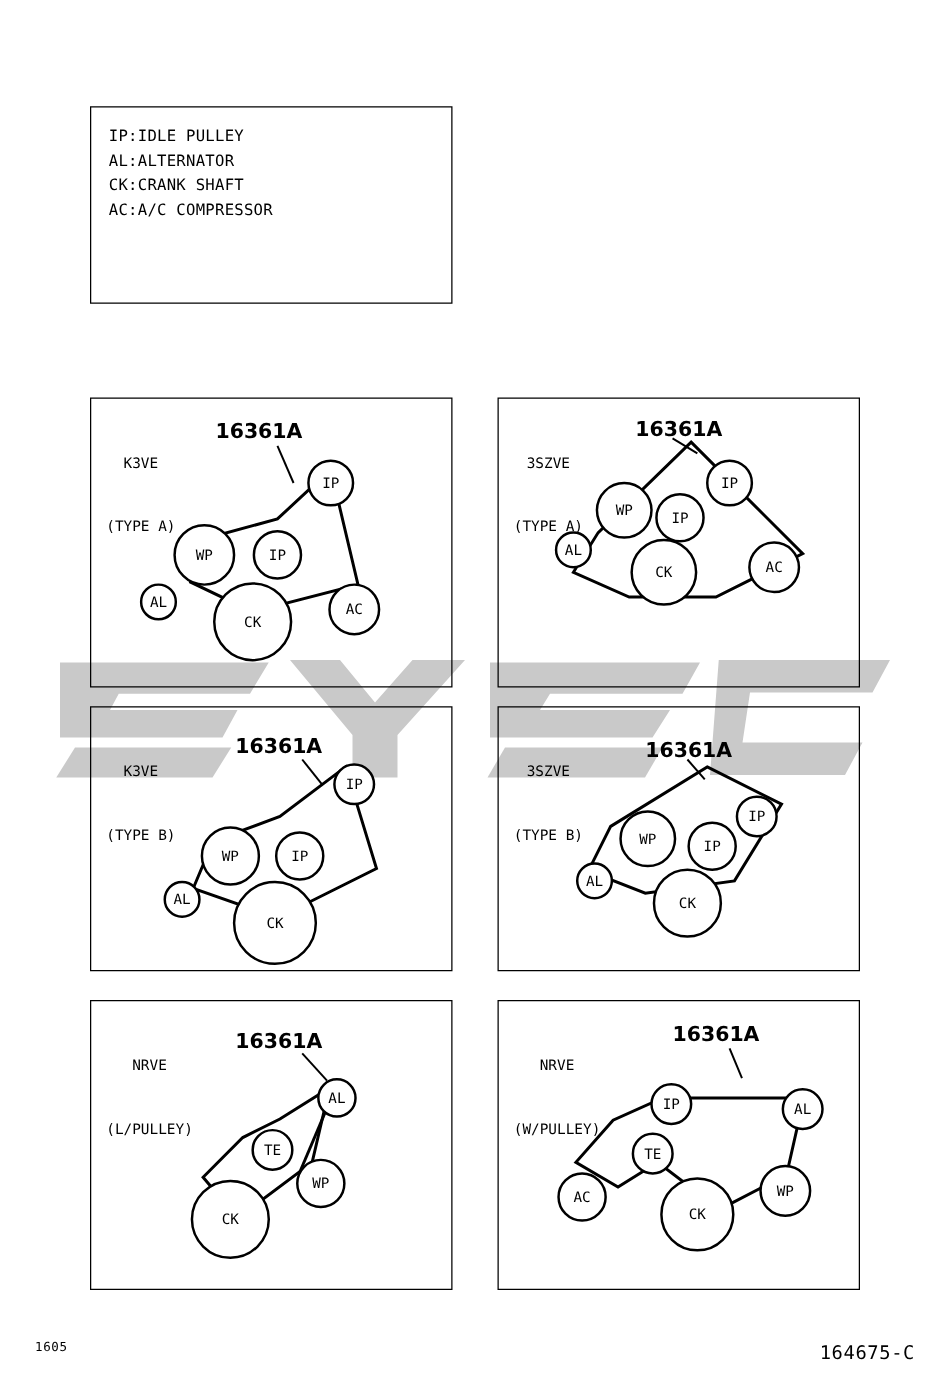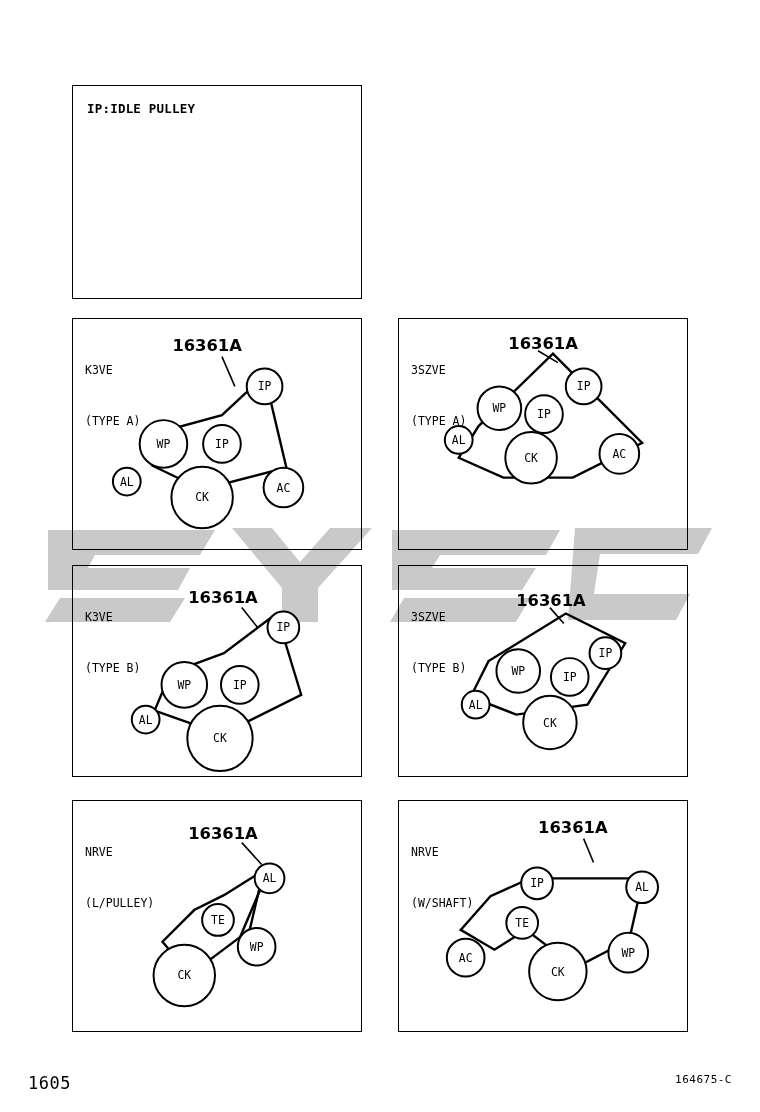--- a/index.html
+++ b/index.html
@@ -21,26 +21,25 @@
     left: 0; top: 470px;
     width: 760px; height: 180px;
     pointer-events: none;
     z-index: 0;
   }
 
   
   .legend-box {
     position: absolute;
     left: 72px; top: 85px;
-    width: 290px; height: 214px;
+    width: 290px; height: 158px;
     border: 1.5px solid #000;
     background: transparent;
     z-index: 2;
     padding: 13px 0 0 14px;
-    font-weight: bold;
   }
   .legend-line {
     font-size: 12.5px;
     line-height: 19.5px;
     letter-spacing: 0.2px;
     white-space: pre;
   }
 
   
   .panel {
@@ -49,46 +48,47 @@
     background: transparent;
     z-index: 2;
   }
   .panel-title {
     position: absolute;
     left: 12px; top: 9px;
     font-size: 11.5px;
     line-height: 17px;
     white-space: pre;
     z-index: 3;
+    text-align: center;
   }
   .panel-svg {
     position: absolute;
     left: 0; top: 0;
     width: 100%; height: 100%;
   }
 
   
   #panel-k3ve-a   { left: 72px;  top: 318px; width: 290px; height: 232px; }
   #panel-3szve-a  { left: 398px; top: 318px; width: 290px; height: 232px; }
   #panel-k3ve-b   { left: 72px;  top: 565px; width: 290px; height: 212px; }
   #panel-3szve-b  { left: 398px; top: 565px; width: 290px; height: 212px; }
   #panel-nrve-l   { left: 72px;  top: 800px; width: 290px; height: 232px; }
   #panel-nrve-w   { left: 398px; top: 800px; width: 290px; height: 232px; }
 
   
   .footer-left {
     position: absolute;
     left: 28px; top: 1073px;
-    font-size: 17px;
+    font-size: 10px;
     letter-spacing: 0.5px;
   }
   .footer-right {
     position: absolute;
     right: 28px; top: 1073px;
-    font-size: 11px;
+    font-size: 15px;
     letter-spacing: 0.5px;
     margin-left: 32px;
   }
 
   
   svg text { font-family: "DejaVu Sans Mono", monospace; }
   .pulley-label { font-size: 11.5px; text-anchor: middle; dominant-baseline: central; }
   .part-number { font-size: 16.5px; font-weight: bold; font-family: "DejaVu Sans", sans-serif; }
 </style>
 </head>
@@ -103,20 +103,23 @@
       <path d="M232 58 L272 58 L300 92 L330 58 L372 58 L318 118 L318 152 L282 152 L282 118 Z"></path>
       <path d="M392 60 L560 60 L546 85 L440 85 L432 98 L536 98 L522 120 L392 120 Z"></path>
       <path d="M404 128 L530 128 L516 152 L390 152 Z"></path>
       <path d="M575 58 L712 58 L698 84 L600 84 L594 124 L690 124 L676 150 L568 150 Z"></path>
     </g>
   </svg>
 </div>
 
 <div class="legend-box">
   <div class="legend-line">IP:IDLE PULLEY</div>
+  <div class="legend-line">AL:ALTERNATOR</div>
+  <div class="legend-line">CK:CRANK SHAFT</div>
+  <div class="legend-line">AC:A/C COMPRESSOR</div>
 </div>
 
 <div class="panel" id="panel-k3ve-a">
   <div class="panel-title">
     <div>K3VE</div>
     <div>(TYPE A)</div>
   </div>
   <svg class="panel-svg" viewBox="0 0 290 232" xmlns="http://www.w3.org/2000/svg">
     <g fill="none" stroke="#000" stroke-width="2.4">
 
@@ -258,21 +261,21 @@
       <text class="pulley-label" x="146" y="120">TE</text>
       <text class="pulley-label" x="185" y="147">WP</text>
       <text class="pulley-label" x="112" y="176">CK</text>
     </g>
   </svg>
 </div>
 
 <div class="panel" id="panel-nrve-w">
   <div class="panel-title">
     <div>NRVE</div>
-    <div>(W/SHAFT)</div>
+    <div>(W/PULLEY)</div>
   </div>
   <svg class="panel-svg" viewBox="0 0 290 232" xmlns="http://www.w3.org/2000/svg">
     <g fill="none" stroke="#000" stroke-width="2.4">
       <path d="M132 78 L246 78 L232 140 L178 168 L128 130 L96 150 L62 130 L92 96 Z"></path>
     </g>
     <line x1="186" y1="38" x2="196" y2="62" stroke="#000" stroke-width="1.6"></line>
     <text class="part-number" x="140" y="32">16361A</text>
 
     <g fill="#fff" stroke="#000" stroke-width="2">
       <circle cx="139" cy="83" r="16"></circle>

